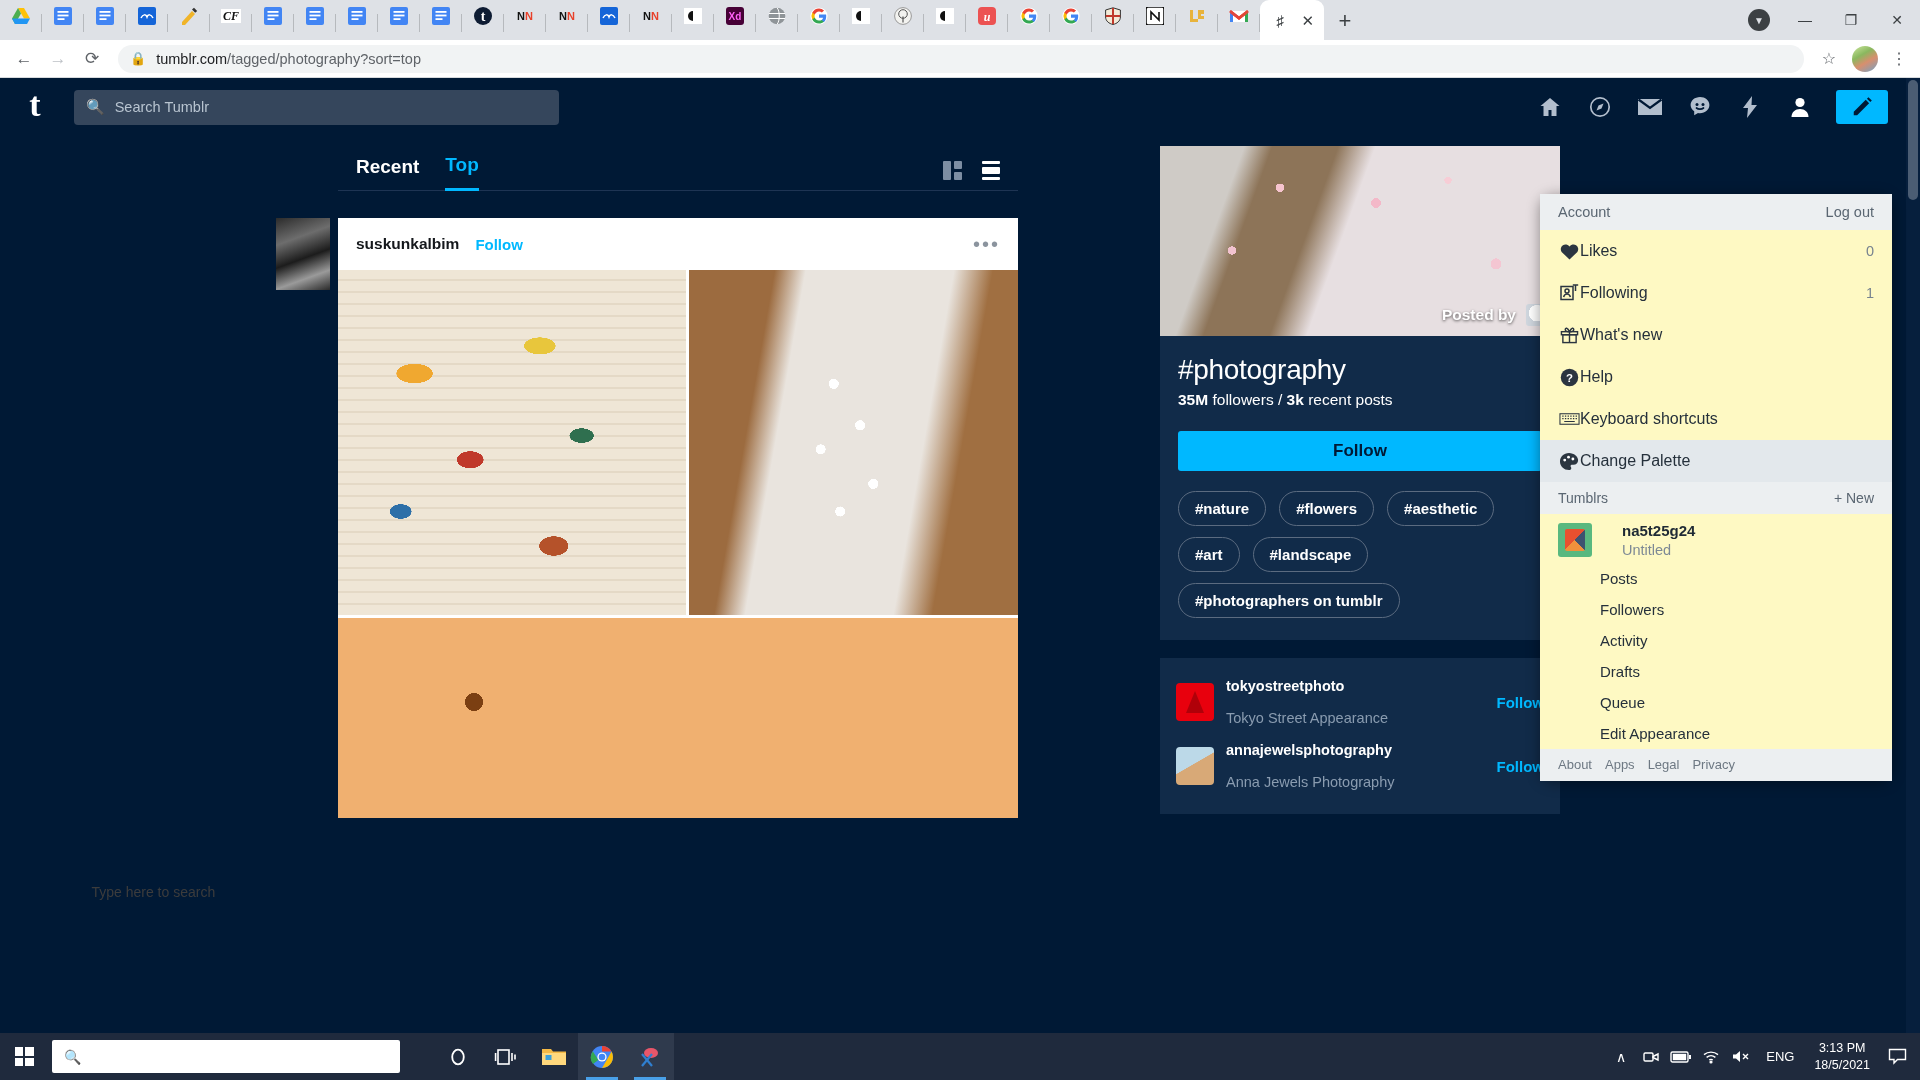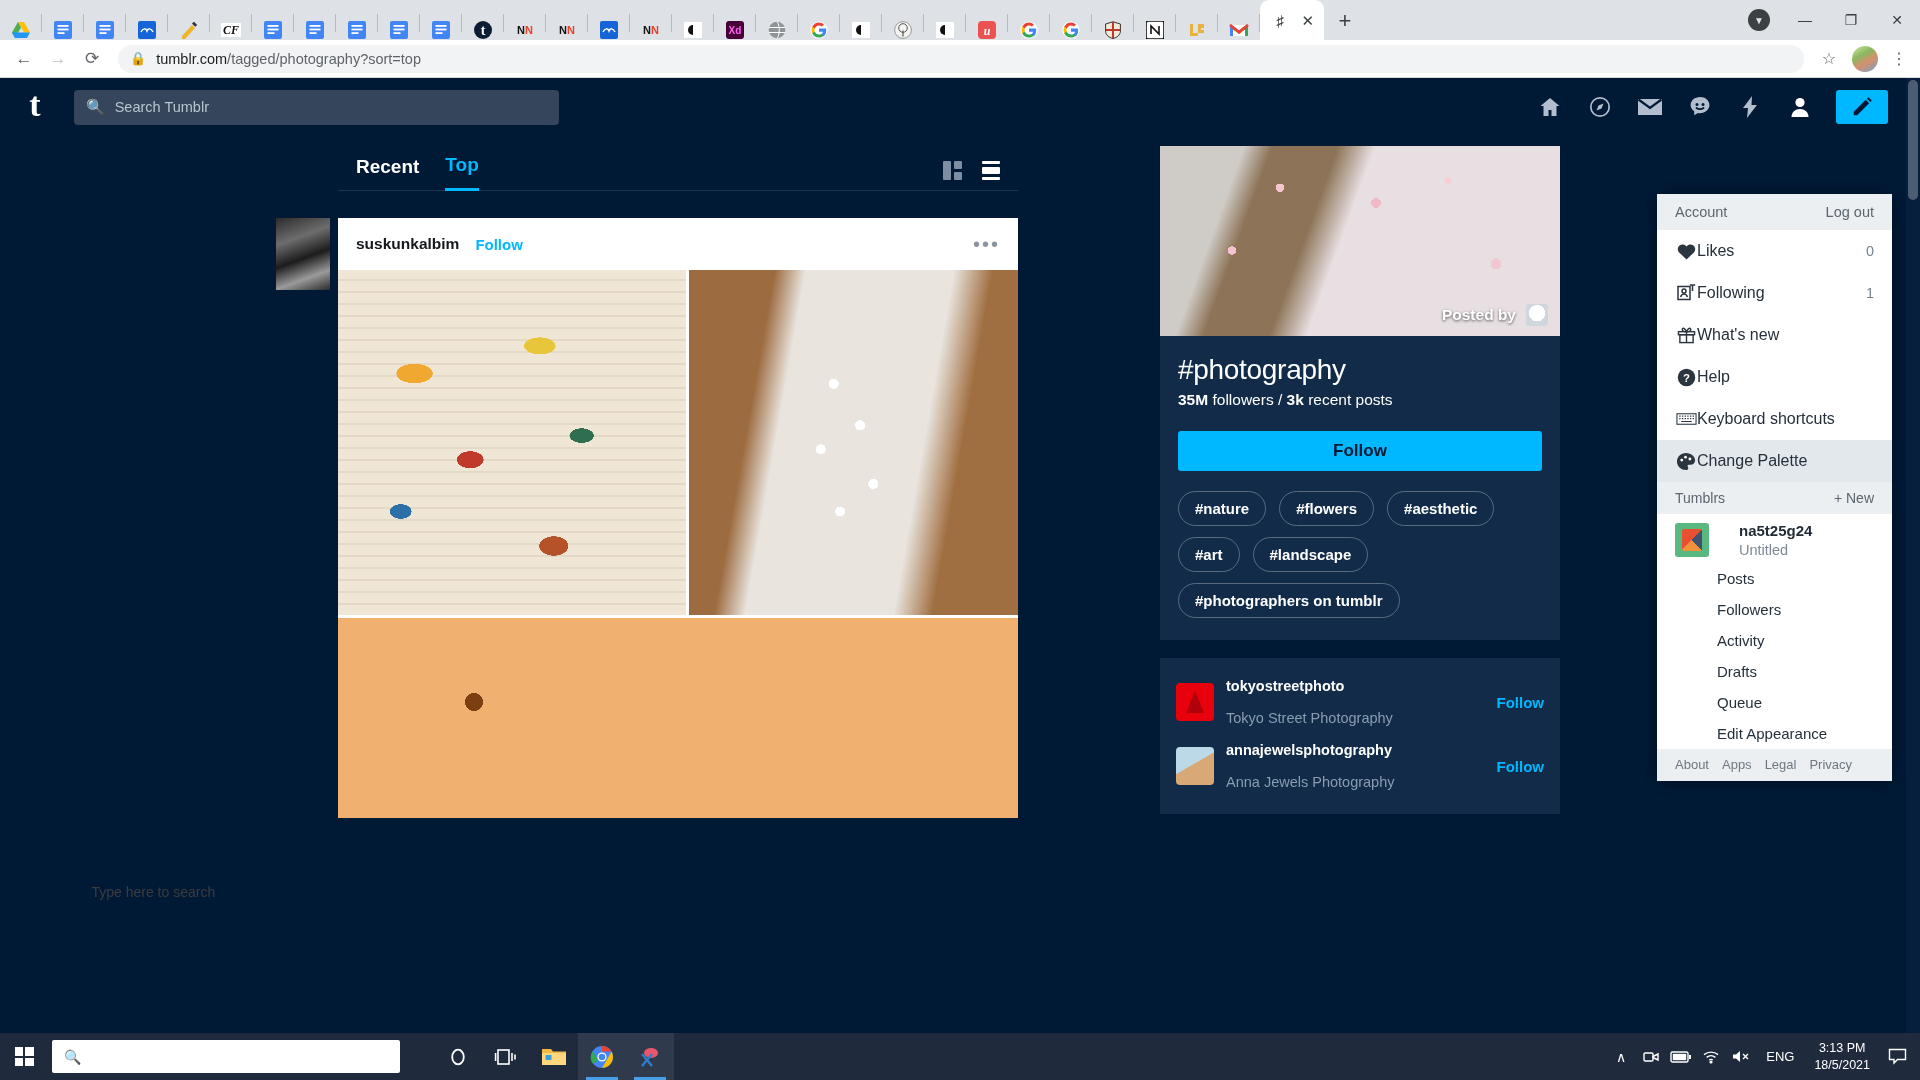--- a/index.html
+++ b/index.html
@@ -14,21 +14,21 @@
   .browser { position: absolute; inset: 0; }
 
   .tabstrip {
     position: absolute; top: 0; left: 0; right: 0; height: 40px;
     background: #dee1e6;
     display: flex; align-items: flex-end;
   }
   .tab {
     position: relative;
     height: 34px; width: 42px;
-    display: flex; align-items: flex-end; justify-content: center;
+    display: flex; align-items: flex-start; justify-content: center;
     flex: 0 0 auto;
   }
   .tab .favicon {
     width: 20px; height: 20px;
     display: flex; align-items: center; justify-content: center;
     font-size: 13px; font-weight: bold; line-height: 1;
     border-radius: 2px;
     overflow: hidden;
   }
   .tab .tabsep {
@@ -231,22 +231,22 @@
   .blog-av.red:after { content:""; position:absolute; left:50%; top:8px; transform:translateX(-50%);
      width:0;height:0;border-left:9px solid transparent;border-right:9px solid transparent;border-bottom:22px solid #b00009; }
   .blog-av.photo { background: linear-gradient(150deg,#bcd9e8 0 45%, #d8a977 46% 100%); }
   .blog-meta { display: flex; flex-direction: column; gap: 16px; }
   .blog-name { font-size: 14.5px; font-weight: bold; color: #fff; }
   .blog-title { font-size: 14.5px; color: #8a9cb0; }
   .blog-follow { margin-left: auto; color: #00b8ff; font-size: 15px; font-weight: bold; }
 
   
   .dropdown {
-    position: absolute; right: 14px; top: 58px; width: 235px;
-    background: #ffffff; box-shadow: 0 2px 14px rgba(0,0,0,.4);
+    position: absolute; right: 14px; top: 58px; width: 352px;
+    background: #fef9c3; box-shadow: 0 2px 14px rgba(0,0,0,.4);
     z-index: 50;
     border-radius: 14px;
   }
   .dd-top {
     height: 36px; background: #eceff1;
     display: flex; align-items: center; justify-content: space-between;
     padding: 0 18px; font-size: 14.5px; color: #5a6672;
   }
   .dd-item {
     height: 42px; display: flex; align-items: center; gap: 0;
@@ -755,21 +755,21 @@
                 <div class="chip">#photographers on tumblr</div>
               </div>
           </div>
         </div>
 
         <div class="blogcard" id="blogs-host">
             <div class="blogrow">
               <div class="blog-av red"></div>
               <div class="blog-meta">
                 <span class="blog-name">tokyostreetphoto</span>
-                <span class="blog-title">Tokyo Street Photography</span>
+                <span class="blog-title">Tokyo Street Appearance</span>
               </div>
               <span class="blog-follow">Follow</span>
             </div>
             <div class="blogrow">
               <div class="blog-av photo"></div>
               <div class="blog-meta">
                 <span class="blog-name">annajewelsphotography</span>
                 <span class="blog-title">Anna Jewels Photography</span>
               </div>
               <span class="blog-follow">Follow</span>

